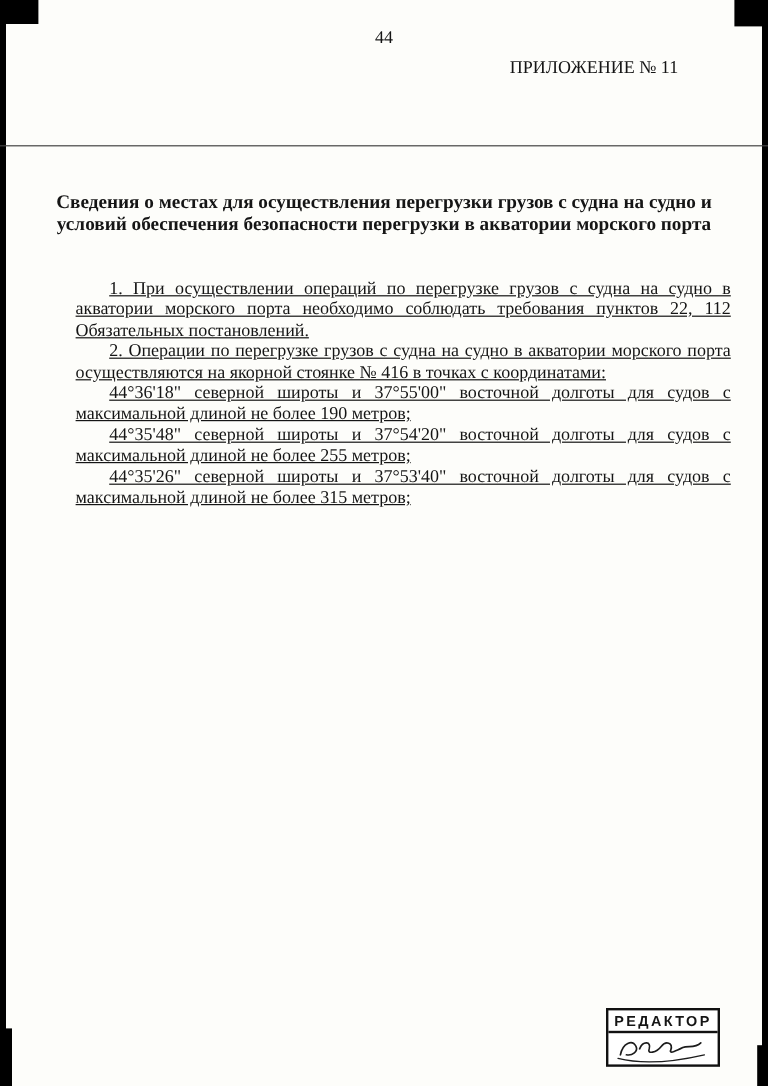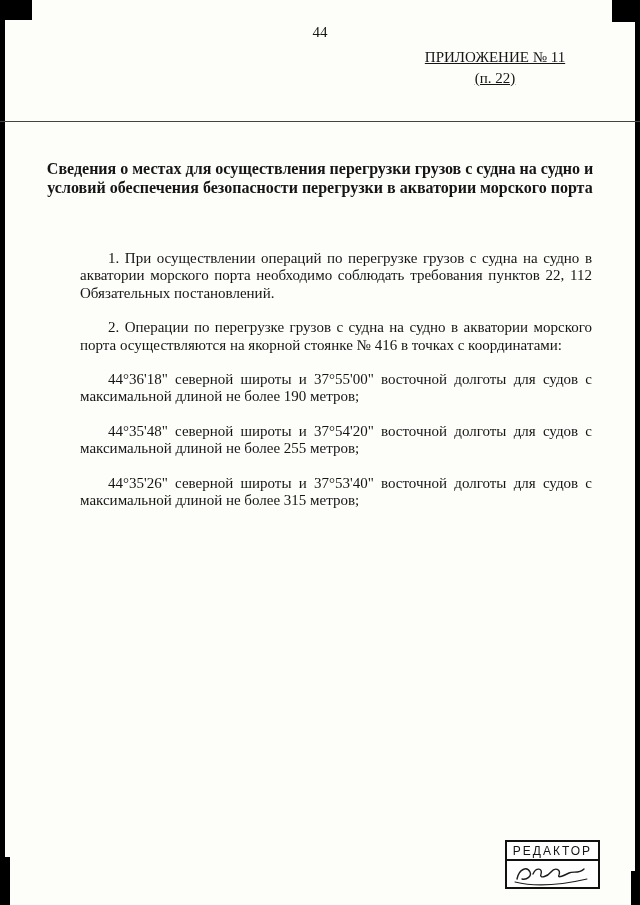--- a/index.html
+++ b/index.html
@@ -33,21 +33,20 @@
   }
 
   .header-block {
     position: absolute;
     top: 47px;
     right: 30px;
     width: 230px;
     text-align: center;
     font-size: 15px;
     line-height: 21px;
-    text-decoration: underline;
   }
 
   .divider {
     position: absolute;
     top: 121px; left: 0;
     width: 100%; height: 1px;
     background: #444;
   }
 
   .doc-title {
@@ -63,34 +62,34 @@
 
   .doc-body {
     position: absolute;
     top: 233px;
     left: 63px;
     width: 546px;
     font-size: 15px;
     line-height: 17.4px;
     text-align: justify;
   }
-  .doc-body p { margin: 17px; text-indent: 28px; }
+  .doc-body p { margin: 0; text-indent: 28px; text-decoration: underline; }
 
   .stamp {
     position: absolute;
     left: 505px;
     top: 840px;
     width: 95px;
     border: 2px solid #111;
     background: #fff;
   }
   .stamp-label {
     font-family: "Liberation Sans", sans-serif;
     font-size: 12px;
-    font-weight: normal;
+    font-weight: bold;
     letter-spacing: 2px;
     text-align: center;
     padding: 2px 0 1px 0;
     border-bottom: 2px solid #111;
   }
   .stamp-sign {
     height: 26px;
     position: relative;
   }
   .stamp-sign svg { position: absolute; left: -4px; top: 0; }
@@ -104,21 +103,20 @@
   <div class="edge edge-right"></div>
   <div class="edge corner-tl"></div>
   <div class="edge corner-tr"></div>
   <div class="edge corner-bl"></div>
   <div class="edge corner-br"></div>
 
   <div class="page-number">44</div>
 
   <div class="header-block">
     <div>ПРИЛОЖЕНИЕ № 11</div>
-    <div>(п. 22)</div>
   </div>
 
   <div class="divider"></div>
 
   <div class="doc-title">Сведения о местах для осуществления перегрузки грузов с судна на судно и условий обеспечения безопасности перегрузки в акватории морского порта</div>
 
   <div class="doc-body">
     <p>1. При осуществлении операций по перегрузке грузов с судна на судно в акватории морского порта необходимо соблюдать требования пунктов 22, 112 Обязательных постановлений.</p>
     <p>2. Операции по перегрузке грузов с судна на судно в акватории морского порта осуществляются на якорной стоянке № 416 в точках с координатами:</p>
     <p>44°36'18" северной широты и 37°55'00" восточной долготы для судов с максимальной длиной не более 190 метров;</p>

